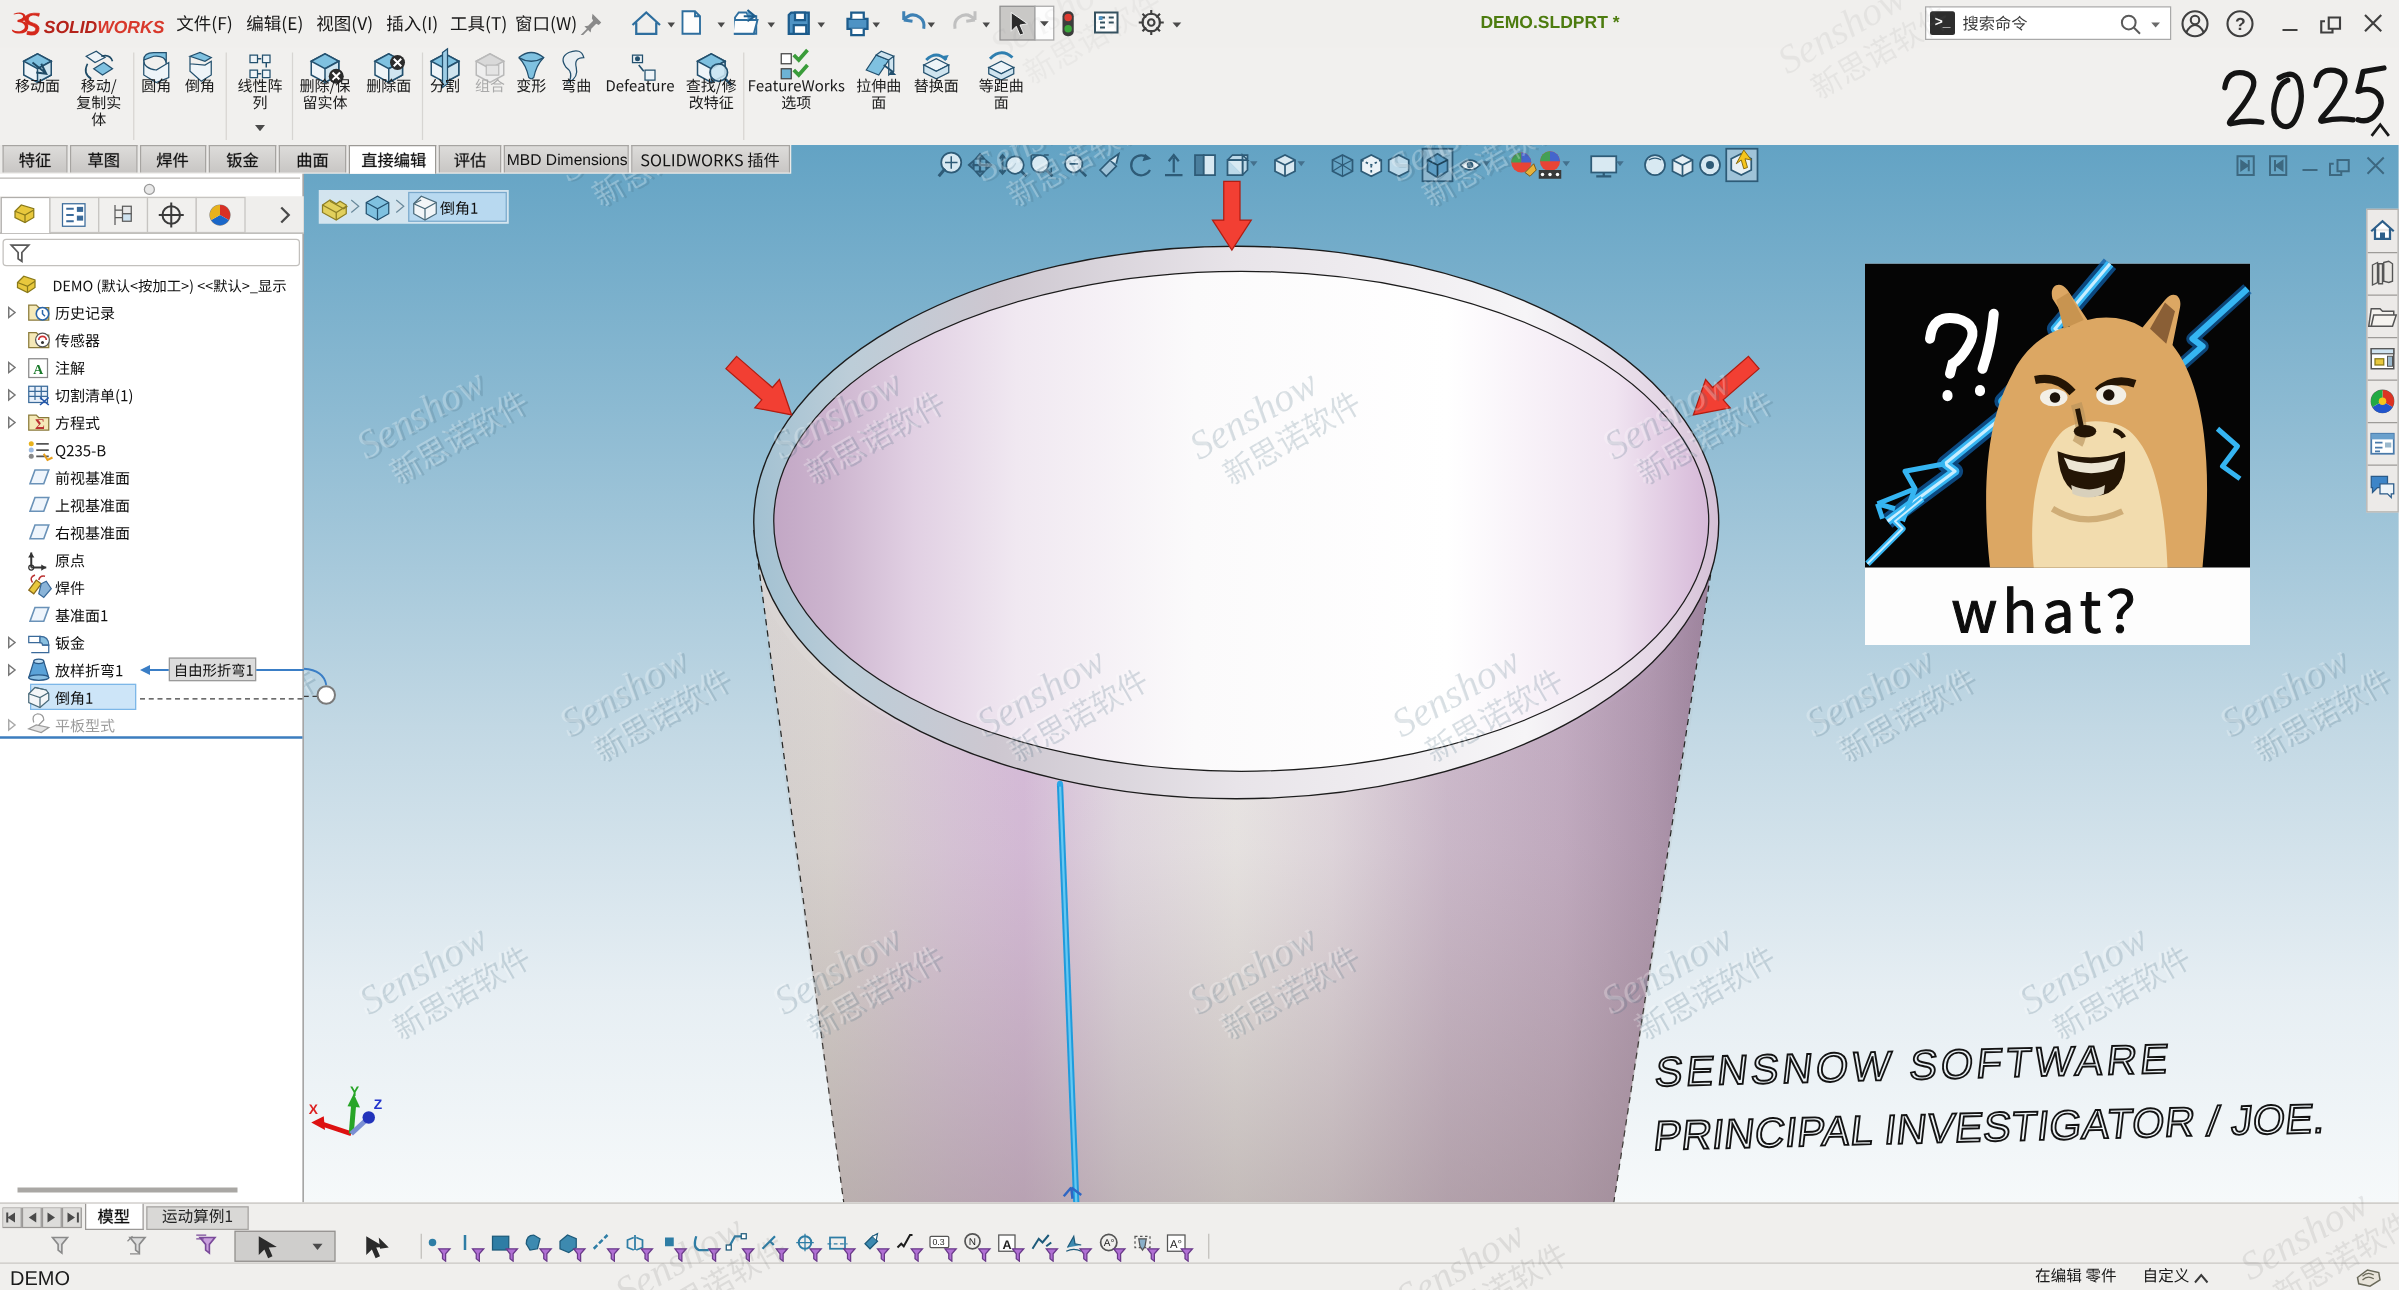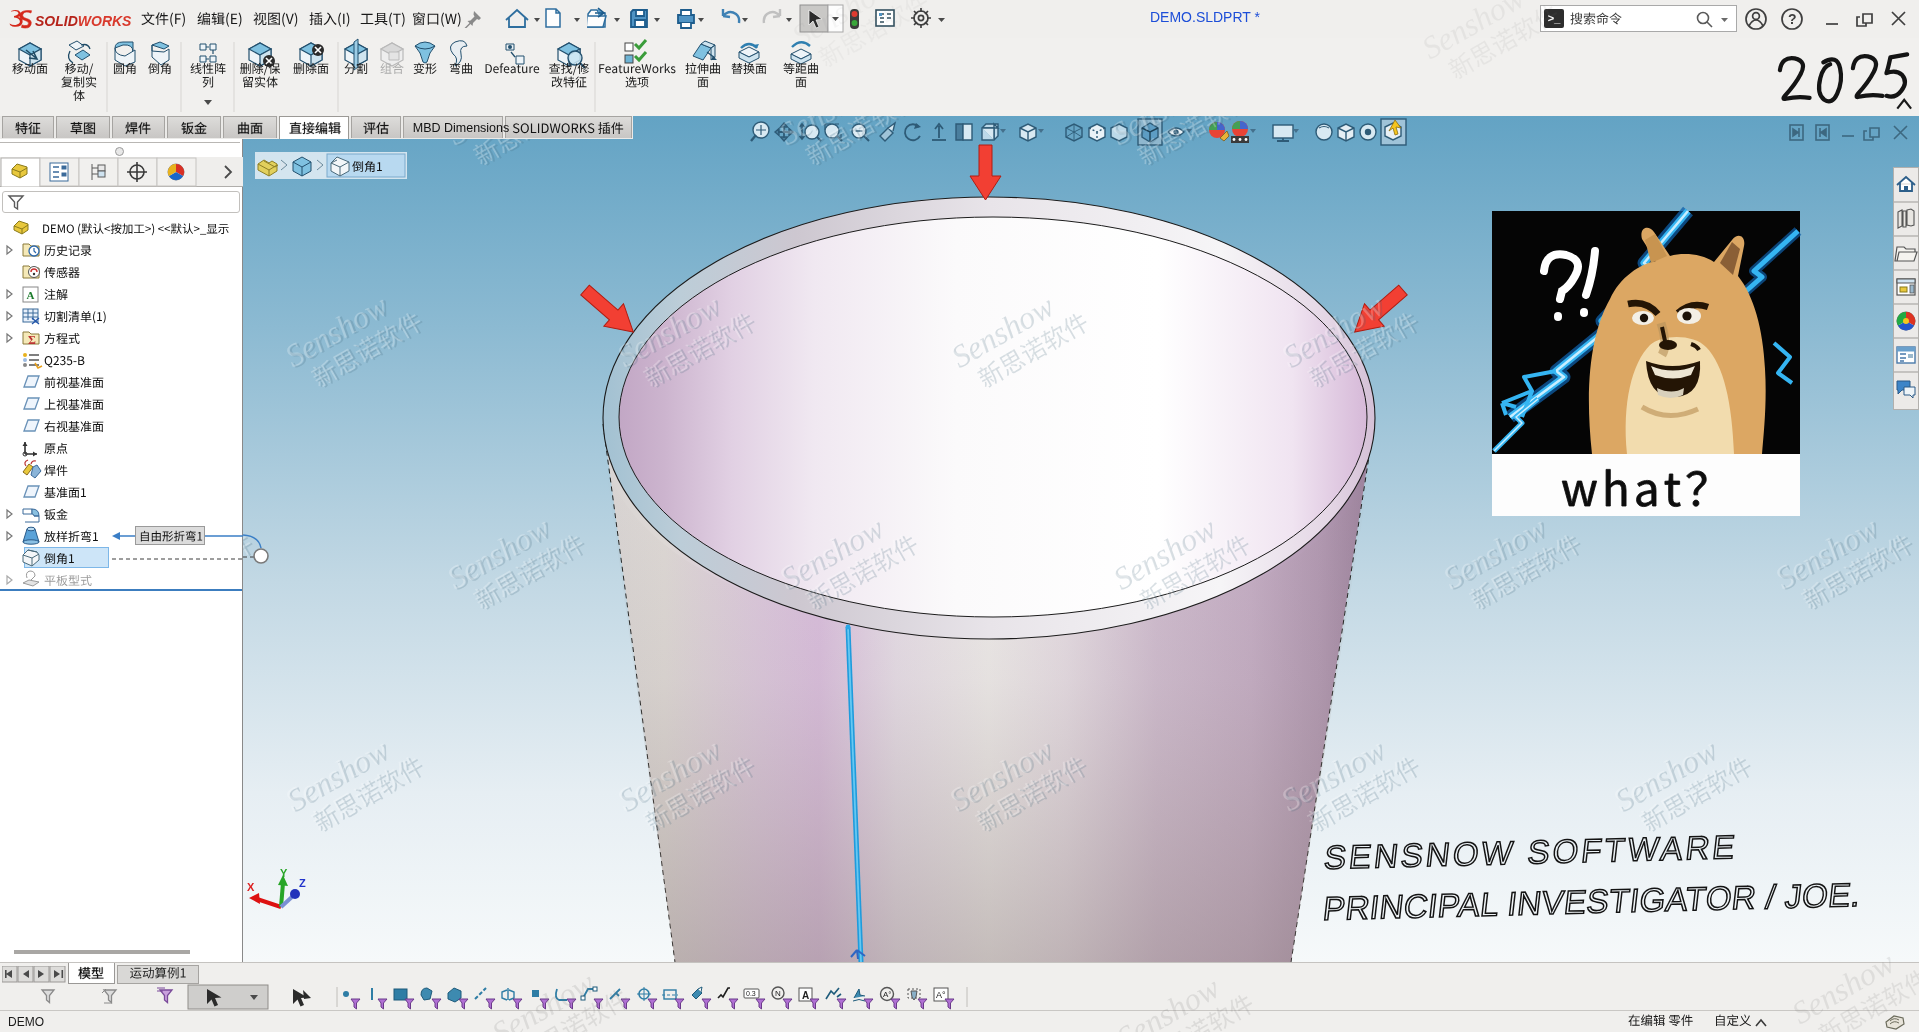--- a/index.html
+++ b/index.html
@@ -61,21 +61,21 @@
         <path d="M382 10 h4 M382 14 h4 M382 18 h4 M389 10 h4 M389 14 h4"></path>
         <rect x="381" y="9" width="3" height="3" fill="#4e93c4" stroke="none"></rect>
       </g>
     <g stroke="#3f3f3f" stroke-width="1.7" fill="none">
         <circle cx="423" cy="14" r="7"></circle>
         <circle cx="423" cy="14" r="2.6"></circle>
         <path d="M423 4 v4 M423 20 v4 M413 14 h4 M429 14 h4 M416 7 l3 3 M427 18 l3 3 M430 7 l-3 3 M419 18 l-3 3"></path>
       </g>
     <path d="M440 14 l7 0 l-3.5 4 z" fill="#4a4a4a"></path>
   </svg>
-  <div class="abs" style="left:1150px;top:9px;width:180px;text-align:left;font-size:14px;font-weight:normal;color:#1d4ed8">DEMO.SLDPRT *</div>
+  <div class="abs" style="left:1150px;top:9px;width:180px;text-align:center;font-size:14px;font-weight:bold;color:#4d7c0f">DEMO.SLDPRT *</div>
 
   <div class="abs" style="left:1540px;top:5px;width:197px;height:27px;background:#fff;border:1px solid #a9a9a9">
     <div class="abs" style="left:3px;top:3px;width:20px;height:19px;background:#2d2d2d;border-radius:2px;color:#fff;font-size:11px;font-weight:bold;line-height:19px;text-align:center">&gt;_</div>
     <svg class="abs" style="left:152px;top:4px" width="40" height="19" viewBox="0 0 40 19">
         <circle cx="10" cy="8" r="5.5" fill="none" stroke="#5a5a5a" stroke-width="1.6"></circle>
         <path d="M14 12 l5 5" stroke="#5a5a5a" stroke-width="1.6"></path>
         <path d="M28 8 l7 0 l-3.5 4 z" fill="#6a6a6a"></path>
       </svg>
   </div>
 
@@ -913,21 +913,21 @@
 <div class="abs" style="left:0;top:116px;width:633px;height:23px;background:#ebeae8">
   <div class="tab" style="left:2px;width:52px"></div>
   <div class="tab" style="left:56px;width:54px"></div>
   <div class="tab" style="left:112px;width:53px"></div>
   <div class="tab" style="left:167px;width:54px"></div>
   <div class="tab" style="left:223px;width:54px"></div>
   <div class="tab" style="left:279px;width:70px;background:#fff;height:23px;border-color:#9b9995"></div>
   <div class="tab" style="left:351px;width:50px"></div>
   <div class="tab" style="left:403px;width:100px"></div>
   <div class="tab" style="left:505px;width:127px"></div>
-  <div class="abs" style="left:403px;top:5px;width:116px;text-align:center;font-size:12.5px;color:#111;white-space:nowrap">MBD Dimensions</div>
+  <div class="abs" style="left:403px;top:5px;width:99px;text-align:right;font-size:12.5px;color:#111;white-space:nowrap">MBD Dimensions</div>
 </div>
 
 <div class="abs" style="left:0;top:139px;width:243px;height:823px;background:#fff;border-right:1px solid #898989">
   <div class="abs" style="left:0;top:3px;width:240px;height:1px;background:#b9b7b4"></div>
   <div class="abs" style="left:115px;top:8px;width:9px;height:9px;border:1px solid #9a9a9a;border-radius:50%;background:#e8e8e8"></div>
 
   <div class="abs" style="left:0;top:18px;width:243px;height:30px;border-bottom:1px solid #b0aeab;background:#efeeec">
     <svg width="243" height="30" viewBox="0 0 243 30">
       <rect x="1" y="1" width="39" height="29" fill="#fff" stroke="#b0aeab"></rect>
       <rect x="40" y="1" width="39" height="28" fill="#f1f0ee" stroke="#c6c4c1"></rect>
@@ -1254,21 +1254,21 @@
         <path d="M2 2 h9 l-3.5 4 v6 l-2.5 -2 v-4 z" fill="#b06fd4" stroke="#6a3a8a" stroke-width="1"></path>
       </g>
       <g transform="translate(943 13)">
         <rect x="-9" y="-9" width="14" height="13" fill="#fff" stroke="#555"></rect>
         <text x="-7" y="1" font-size="9" fill="#222" font-family="Liberation Sans">A°</text>
         <path d="M2 2 h9 l-3.5 4 v6 l-2.5 -2 v-4 z" fill="#b06fd4" stroke="#6a3a8a" stroke-width="1"></path>
       </g>
     </svg>
 </div>
 <div class="abs" style="left:0;top:1010px;width:1919px;height:22px;background:#f0efed;border-top:1px solid #c9c7c4">
-  <div class="abs" style="left:8px;top:4px;font-size:12px;color:#1a1a1a">DEMO</div>
+  <div class="abs" style="left:8px;top:4px;font-size:16px;color:#1a1a1a">DEMO</div>
   <svg class="abs" style="left:1752px;top:6px" width="20" height="12" viewBox="0 0 20 12">
       <path d="M4 9 l5 -6 l5 6" fill="none" stroke="#3a3a3a" stroke-width="1.6"></path>
     </svg>
   <svg class="abs" style="left:1884px;top:2px" width="22" height="18" viewBox="0 0 22 18">
       <path d="M2 9 l8 -6 l9 2 l1 6 l-8 5 l-9 -2 z" fill="#e8e4da" stroke="#6a6a5a" stroke-width="1.2"></path>
       <path d="M6 8 q4 -4 9 -1 M6 11 q4 -4 9 -1" stroke="#6a6a5a" fill="none"></path>
     </svg>
 </div>
 <svg width="0" height="0" style="position:absolute">
     <defs>

